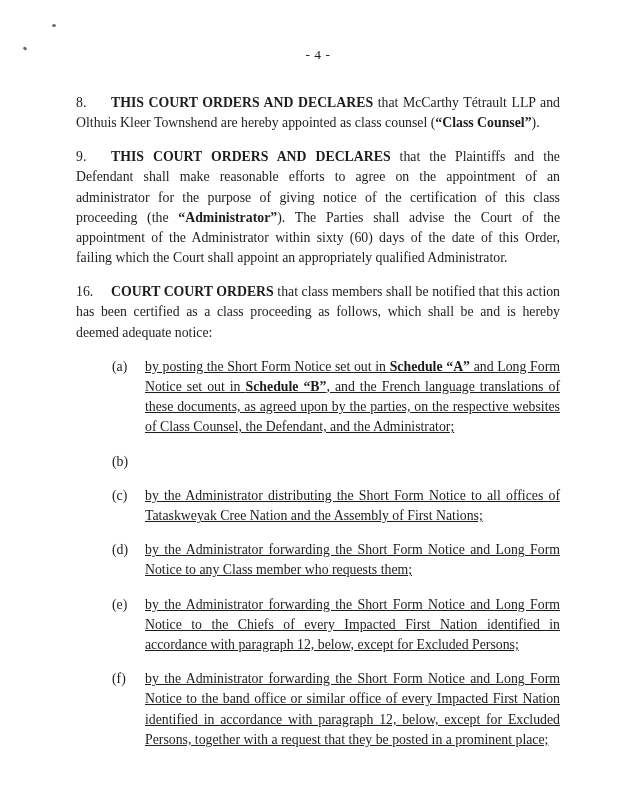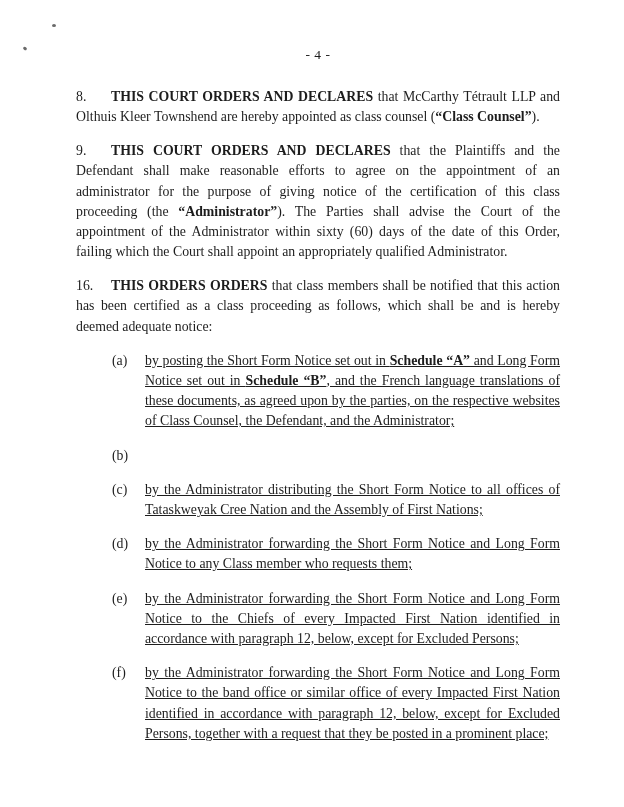--- a/index.html
+++ b/index.html
@@ -20,21 +20,21 @@
     font-size: 13.5px;
     line-height: 20px;
     letter-spacing: 0.5px;
   }
   .para {
     font-size: 13.8px;
     line-height: 20.2px;
     text-align: justify;
     margin-top: 0;
   }
-  .para.first { margin-top: 22px; }
+  .para.first { margin-top: 28px; }
   .num {
     display: inline-block;
     width: 35px;
   }
   .bold { font-weight: bold; }
   .subitem {
     display: flex;
     font-size: 13.8px;
     line-height: 20.2px;
     margin-top: 14px;
@@ -63,21 +63,21 @@
 <div class="page">
   <div class="speck s1"></div>
   <div class="speck s2"></div>
 
   <div class="page-number">- 4 -</div>
 
   <p class="para first"><span class="num">8.</span><span class="bold">THIS COURT ORDERS AND DECLARES</span><span> that McCarthy Tétrault LLP and Olthuis Kleer Townshend are hereby appointed as class counsel (</span><span class="bold">“Class Counsel”</span><span>).</span></p>
 
   <p class="para"><span class="num">9.</span><span class="bold">THIS COURT ORDERS AND DECLARES</span><span> that the Plaintiffs and the Defendant shall make reasonable efforts to agree on the appointment of an administrator for the purpose of giving notice of the certification of this class proceeding (the </span><span class="bold">“Administrator”</span><span>).  The Parties shall advise the Court of the appointment of the Administrator within sixty (60) days of the date of this Order, failing which the Court shall appoint an appropriately qualified Administrator.</span></p>
 
-  <p class="para"><span class="num">16.</span><span class="bold">THIS ORDERS ORDERS</span><span> that class members shall be notified that this action has been certified as a class proceeding as follows, which shall be and is hereby deemed adequate notice:</span></p>
+  <p class="para"><span class="num">16.</span><span class="bold">COURT COURT ORDERS</span><span> that class members shall be notified that this action has been certified as a class proceeding as follows, which shall be and is hereby deemed adequate notice:</span></p>
 
   <div class="subitem">
     <span class="letter">(a)</span>
     <div class="subtext"><span>by posting the Short Form Notice set out in </span><span class="bold">Schedule “A”</span><span> and Long Form Notice set out in </span><span class="bold">Schedule “B”</span><span>, and the French language translations of these documents, as agreed upon by the parties, on the respective websites of Class Counsel, the Defendant, and the Administrator;</span></div>
   </div>
 
   <div class="subitem">
     <span class="letter">(b)</span>
   </div>
 

